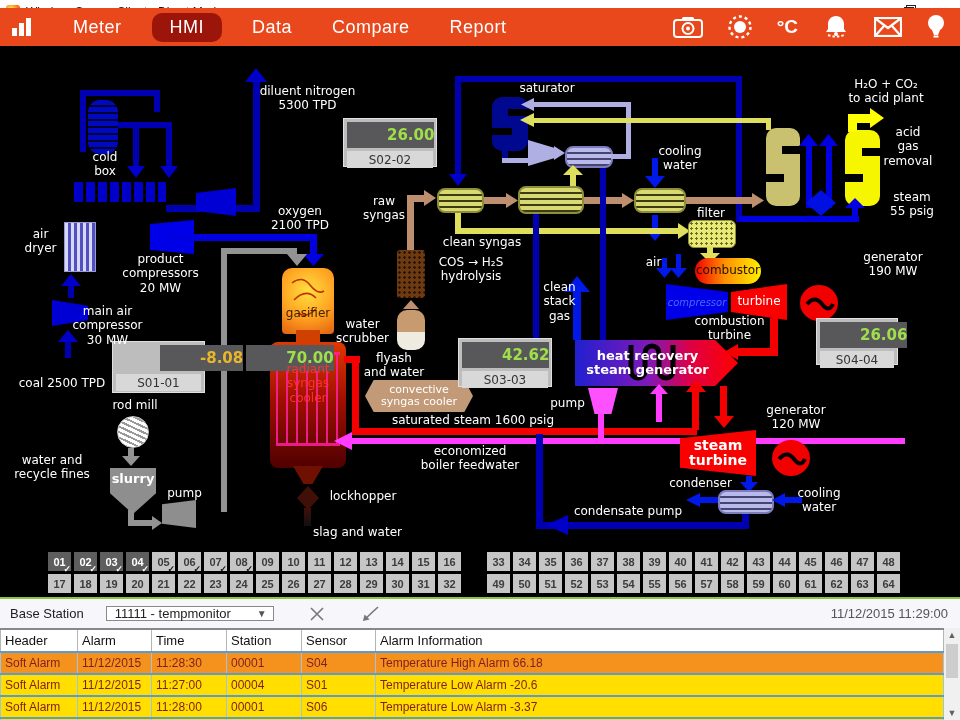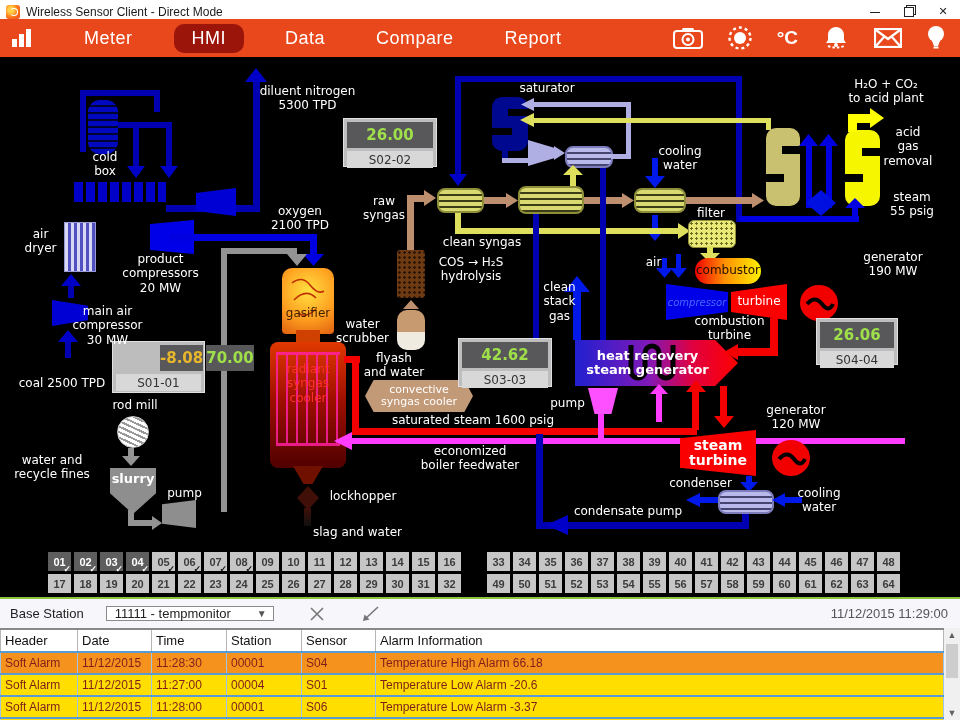--- a/index.html
+++ b/index.html
@@ -12,22 +12,22 @@
     background:radial-gradient(circle at 35% 35%,#ffd24a 20%,#ff7a1a 55%,#e8481c 90%);
     position:relative;}
   #app-icon::after{content:"";position:absolute;left:4px;top:3px;width:6px;height:6px;border-radius:50%;
     border:1.5px solid #fff;border-left-color:transparent;}
   #title-text{font-size:12px;color:#1a1a1a;}
   #win-controls{margin-left:auto;display:flex;height:100%;}
   .winbtn{width:34px;height:100%;display:flex;align-items:center;justify-content:center;color:#222;font-size:11px;}
   .winbtn .minglyph{display:block;width:10px;border-bottom:1px solid #222;height:1px;}
   .winbtn .maxglyph{display:block;width:8px;height:8px;border:1px solid #222;box-shadow:2px -2px 0 -1px #fff,2px -2px 0 0 #222;}
   
-  #navbar{position:absolute;left:0;top:19px;width:960px;height:38px;background:#E8481C;
-    display:flex;align-items:center;gap:11px;}
+  #navbar{position:absolute;left:0;top:8px;width:960px;height:38px;background:#E8481C;
+    display:flex;align-items:center;}
   #nav-chart-icon{display:flex;align-items:flex-end;gap:2px;margin:0 22px 0 12px;height:18px;}
   #nav-chart-icon i{display:block;width:5px;background:#fff;}
   .nav-item{color:#fff;font-size:18px;margin:0 20px;letter-spacing:.5px;cursor:default;}
   .nav-item.active{background:#9C150A;border-radius:10px;padding:4px 18px;margin:15px 10px;}
   #nav-icons{margin-left:auto;display:flex;align-items:center;gap:24px;margin-right:14px;}
   #nav-icons svg{display:block;}
   .degree{color:#fff;font-size:19px;font-weight:bold;}
   
   #hmi{position:absolute;left:0;top:62px;width:960px;height:486px;background:#000;}
   .p{position:absolute;}
@@ -38,21 +38,21 @@
   .tri-d{clip-path:polygon(0 0,100% 0,50% 100%);}
   .tri-l{clip-path:polygon(100% 0,100% 100%,0 50%);}
   .tri-r{clip-path:polygon(0 0,100% 50%,0 100%);}
   .exch{position:absolute;border:2px solid #8F8F3A;border-radius:8px;box-sizing:border-box;
     background:repeating-linear-gradient(180deg,transparent 0 4px,rgba(20,20,0,.8) 4px 6px),#D9D972;}
   .lavex{position:absolute;border:2px solid #7D7DBE;border-radius:8px;box-sizing:border-box;
     background:repeating-linear-gradient(180deg,transparent 0 4px,rgba(20,20,60,.7) 4px 6px),#B9B9EC;}
   .sens{position:absolute;background:#BDBDBD;border:1px solid #E0E0E0;padding:3px;box-sizing:border-box;}
   .sens-vals{display:flex;gap:3px;height:26px;}
   .sens-val{flex:1;background:#58585A;display:flex;align-items:center;justify-content:center;
-    font:bold 15px "DejaVu Sans",sans-serif;}
+    font:bold 15px "DejaVu Sans",sans-serif;padding-left:40px;}
   .v-green{color:#9FE04A;} .v-amber{color:#E8B62C;margin-left:44px;}
   .sens-id{height:17px;margin-top:3px;background:#D8D8D8;color:#333;display:flex;align-items:center;
     justify-content:center;font:12px "DejaVu Sans",sans-serif;}
   .shape-txt{display:flex;align-items:center;justify-content:center;text-align:center;
     font-family:"DejaVu Sans",sans-serif;white-space:pre-line;line-height:1.1;}
   
   #strip{position:absolute;left:0;top:548px;width:960px;height:49px;background:#000;
     display:flex;align-items:center;}
   .chan-block{display:flex;flex-direction:column;gap:3px;}
   .chan-row{display:flex;gap:3px;}
@@ -755,21 +755,21 @@
         <col style="width:77px">
           <col style="width:74px">
           <col style="width:75px">
         <col style="width:75px">
           <col style="width:74px">
           <col>
       </colgroup>
       <thead>
         <tr>
           <th>Header</th>
-          <th>Date</th>
+          <th>Alarm</th>
           <th>Time</th>
           <th>Station</th>
           <th>Sensor</th>
           <th>Alarm Information</th>
         </tr>
       </thead>
       <tbody>
         <tr class="orange">
             <td>Soft Alarm</td>
             <td>11/12/2015</td>

